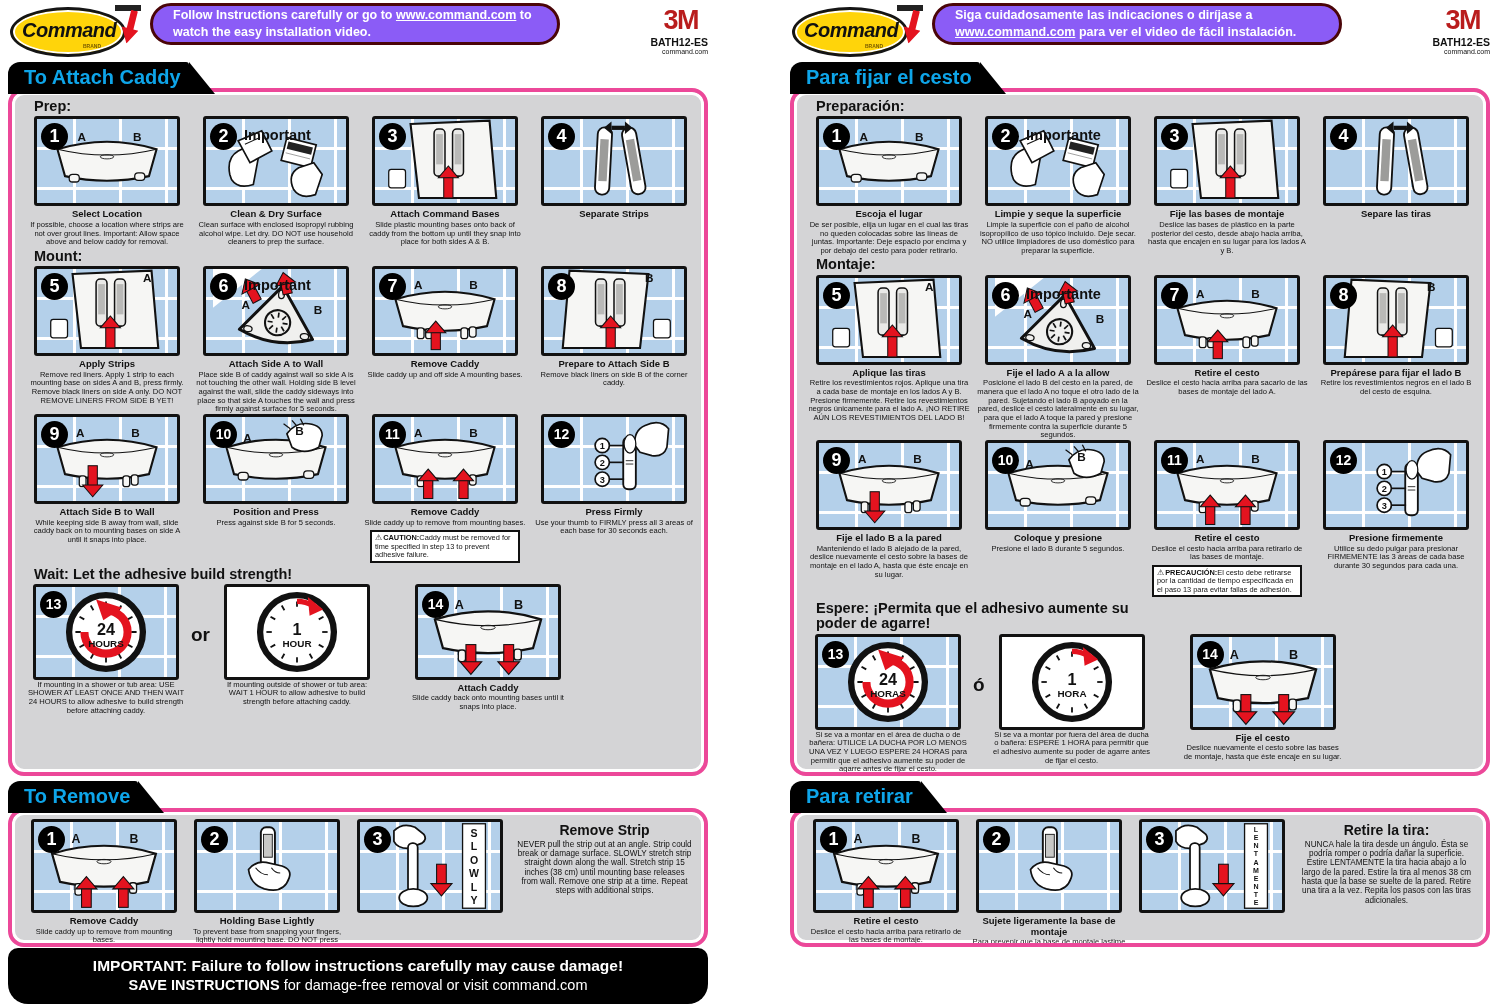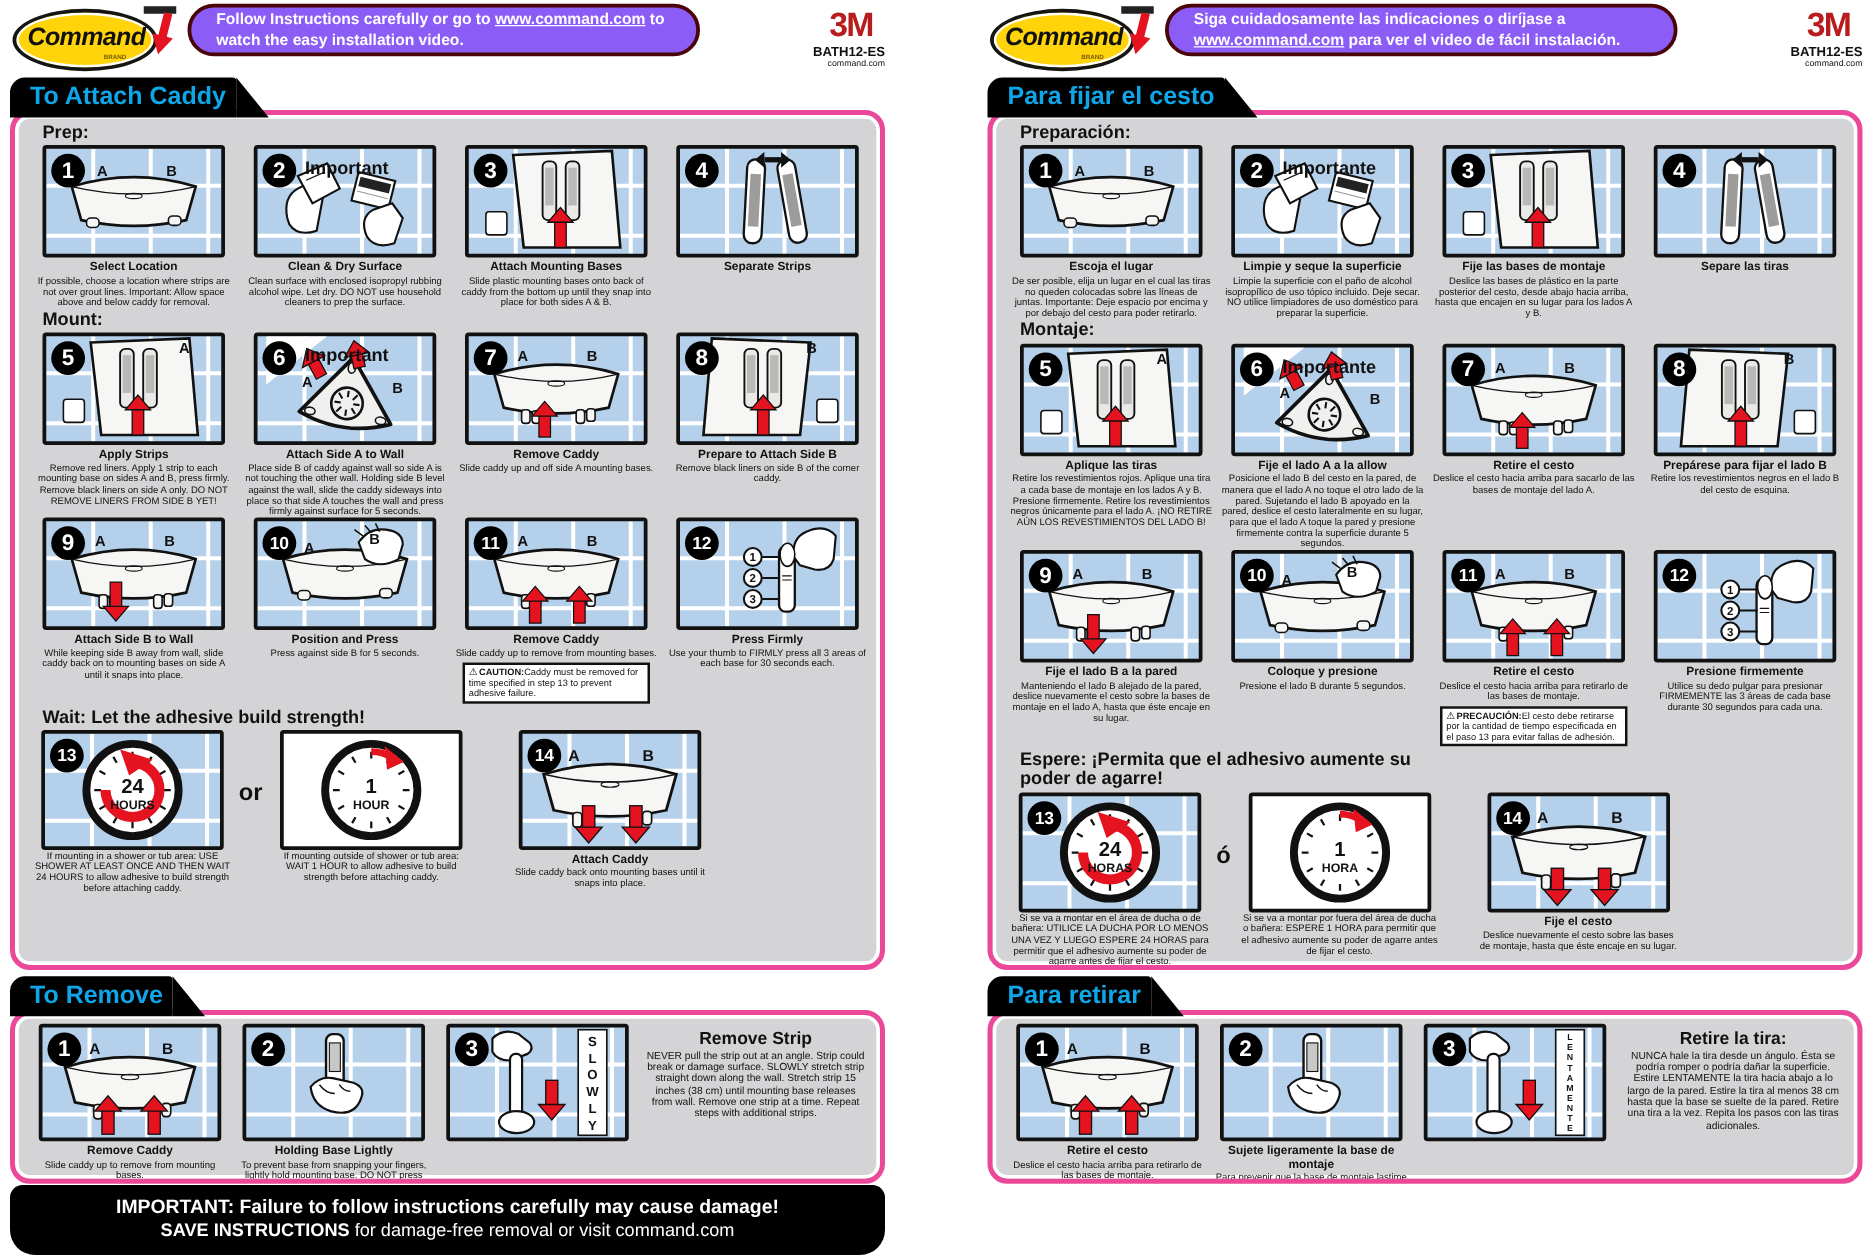--- a/index.html
+++ b/index.html
@@ -160,21 +160,21 @@
                       <rect x="64.5" y="18" width="8" height="36"></rect>
                       <rect x="86.5" y="18" width="8" height="36"></rect>
                     </g>
                     <g>
                       <rect x="73.5" y="69" width="11" height="25" fill="#e4131f" stroke="#111" stroke-width="1.2"></rect>
                       <polygon points="67,70 91,70 79,56" fill="#e4131f" stroke="#111" stroke-width="1.2"></polygon>
                     </g>
                   </svg>
                 </div>
               </div>
-              <div class="cap-title">Attach Mounting Bases</div>
+              <div class="cap-title">Attach Command Bases</div>
               <div class="cap-text">Slide plastic mounting bases onto back of caddy from the bottom up until they snap into place for both sides A &amp; B.</div>
             </div>
             <div class="step">
               <div class="tile">
                 <div class="stepnum">4</div>
                 <div class="art">
                   <svg viewBox="0 0 150 100" preserveAspectRatio="xMidYMid meet">
                     <g transform="rotate(3 62 50)">
                       <rect x="54" y="10" width="17" height="80" rx="8" fill="#fff" stroke="#111" stroke-width="2.2"></rect>
                       <rect x="57.5" y="24" width="10" height="50" fill="#9c9c9a"></rect>

